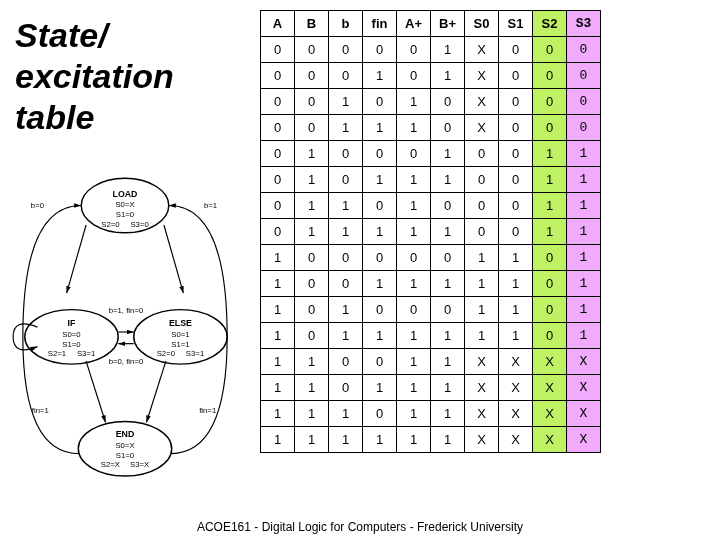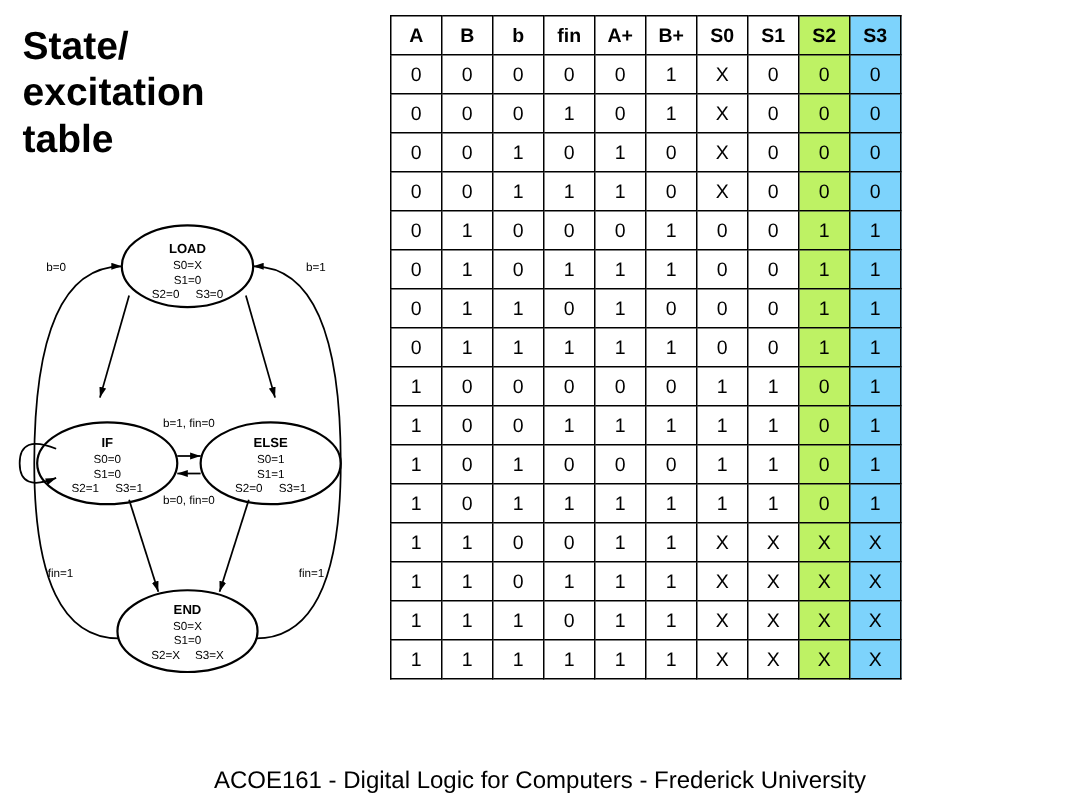--- a/index.html
+++ b/index.html
@@ -24,25 +24,26 @@
       flex: 1;
     }
     .left-section {
       width: 240px;
       display: flex;
       flex-direction: column;
       justify-content: flex-start;
       padding-top: 5px;
     }
     .title-block {
-      font-size: 26px;
+      font-size: 34px;
       font-weight: bold;
       line-height: 1.2;
       margin-bottom: 15px;
       padding-left: 5px;
+      font-style: italic;
     }
     
     .diagram-svg {
       width: 230px;
       height: 360px;
     }
     .right-section {
       flex: 1;
       padding-left: 10px;
     }
@@ -56,24 +57,24 @@
       height: 26px;
       text-align: center;
       vertical-align: middle;
       padding: 0 2px;
     }
     table th {
       font-weight: bold;
       background: #fff;
     }
     .col-s2 { background: #bef264; }
-    .col-s3 { background: #7dd3fc; }
+    .col-s3 { background: #f0abfc; font-family: Liberation Mono, monospace; }
     .footer {
       text-align: center;
-      font-size: 16px;
+      font-size: 12px;
       padding-top: 8px;
       color: #000;
     }
   </style>
 </head>
 <body>
 
 <div class="page-container">
   <div class="main-content">
 

